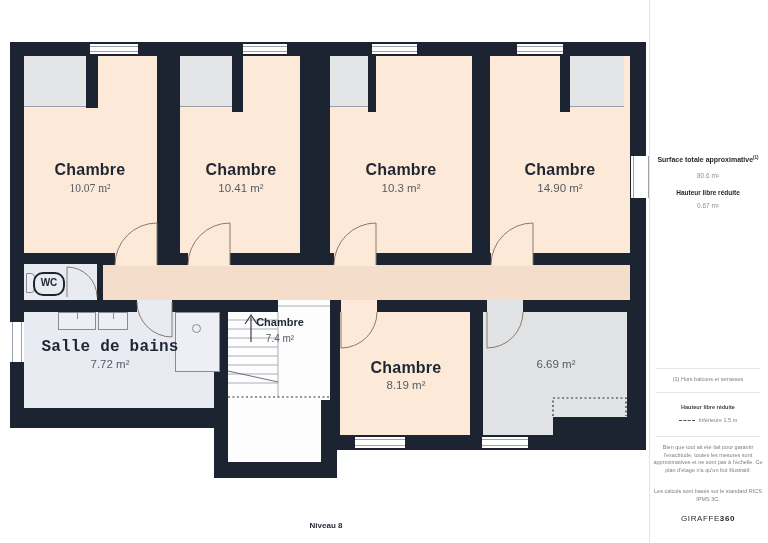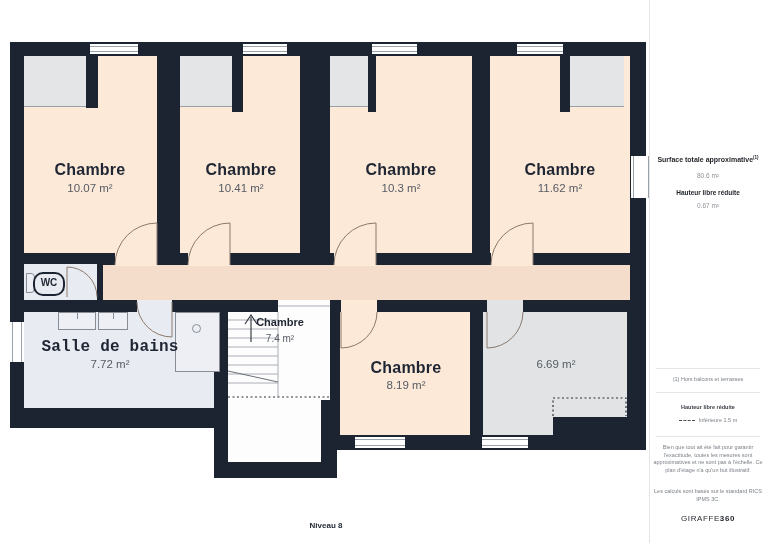--- a/index.html
+++ b/index.html
@@ -130,30 +130,30 @@
       <path d="M245,324 L251,315 L257,324"></path>
     </g>
 
     <g stroke="#2a2f38" stroke-width="1.2" fill="none" stroke-dasharray="2,2.5">
       <path d="M228,397 L332,397"></path>
       <path d="M553,416 L553,398 L626,398 L626,416"></path>
     </g>
   </svg>
 
   <div class="lbl room-name" style="left:90px;top:170px;">Chambre</div>
-  <div class="lbl room-area" style="left:90px;top:188px;">10.07 m²</div>
+  <div class="lbl room-area" style="left:90px;top:188px;font-family:Liberation Serif, serif;">10.07 m²</div>
 
   <div class="lbl room-name" style="left:241px;top:170px;">Chambre</div>
   <div class="lbl room-area" style="left:241px;top:188px;">10.41 m²</div>
 
   <div class="lbl room-name" style="left:401px;top:170px;">Chambre</div>
   <div class="lbl room-area" style="left:401px;top:188px;">10.3 m²</div>
 
   <div class="lbl room-name" style="left:560px;top:170px;">Chambre</div>
-  <div class="lbl room-area" style="left:560px;top:188px;">11.62 m²</div>
+  <div class="lbl room-area" style="left:560px;top:188px;">14.90 m²</div>
 
   <div class="lbl room-name" style="left:406px;top:368px;">Chambre</div>
   <div class="lbl room-area" style="left:406px;top:385px;">8.19 m²</div>
 
   <div class="lbl room-name" style="left:110px;top:347px;font-family:Liberation Mono, monospace;">Salle de bains</div>
   <div class="lbl room-area" style="left:110px;top:364px;">7.72 m²</div>
 
   <div class="lbl room-name-sm" style="left:280px;top:322px;">Chambre</div>
   <div class="lbl room-area-sm" style="left:280px;top:338px;">7.4 m²</div>
 

